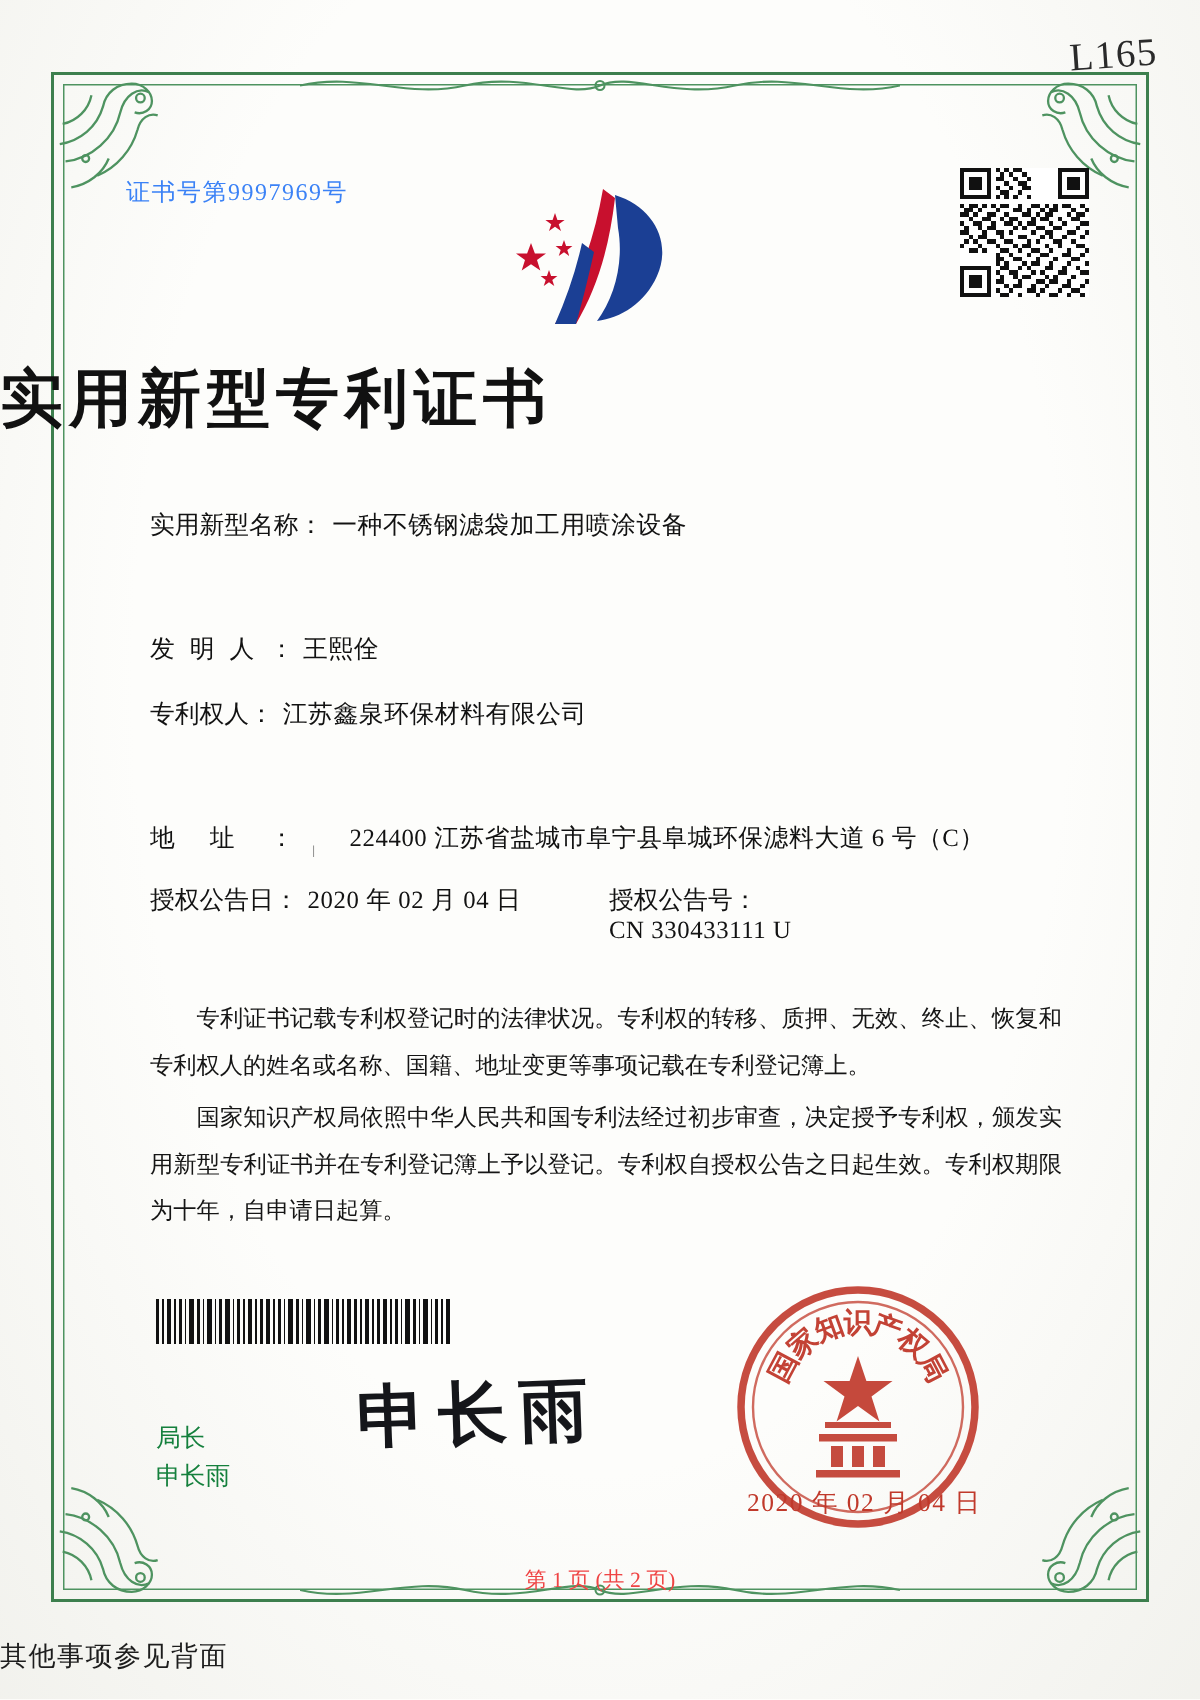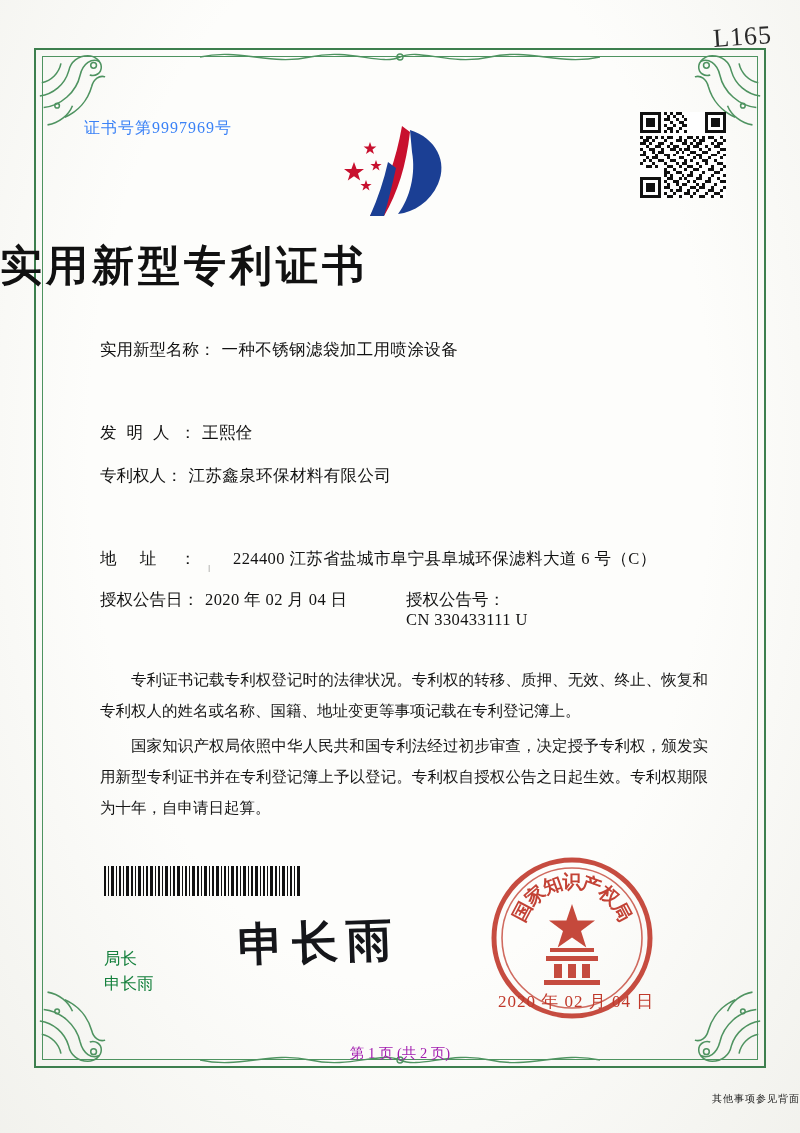--- a/index.html
+++ b/index.html
@@ -232,29 +232,29 @@
   }
 
   
   .page-num {
     position: absolute;
     left: 0;
     right: 0;
     top: 1044px;
     text-align: center;
     font-size: 14.5px;
-    color: #a21caf;
+    color: #ef4444;
   }
   .footnote {
     position: absolute;
     left: 0;
     right: 0;
     top: 1092px;
-    text-align: right;
-    font-size: 10px;
+    text-align: left;
+    font-size: 18px;
     letter-spacing: 1px;
     color: #1d1d1d;
   }
 </style>
 </head>
 <body>
 
 <div class="page">
   <div class="scan-tint"></div>
 

